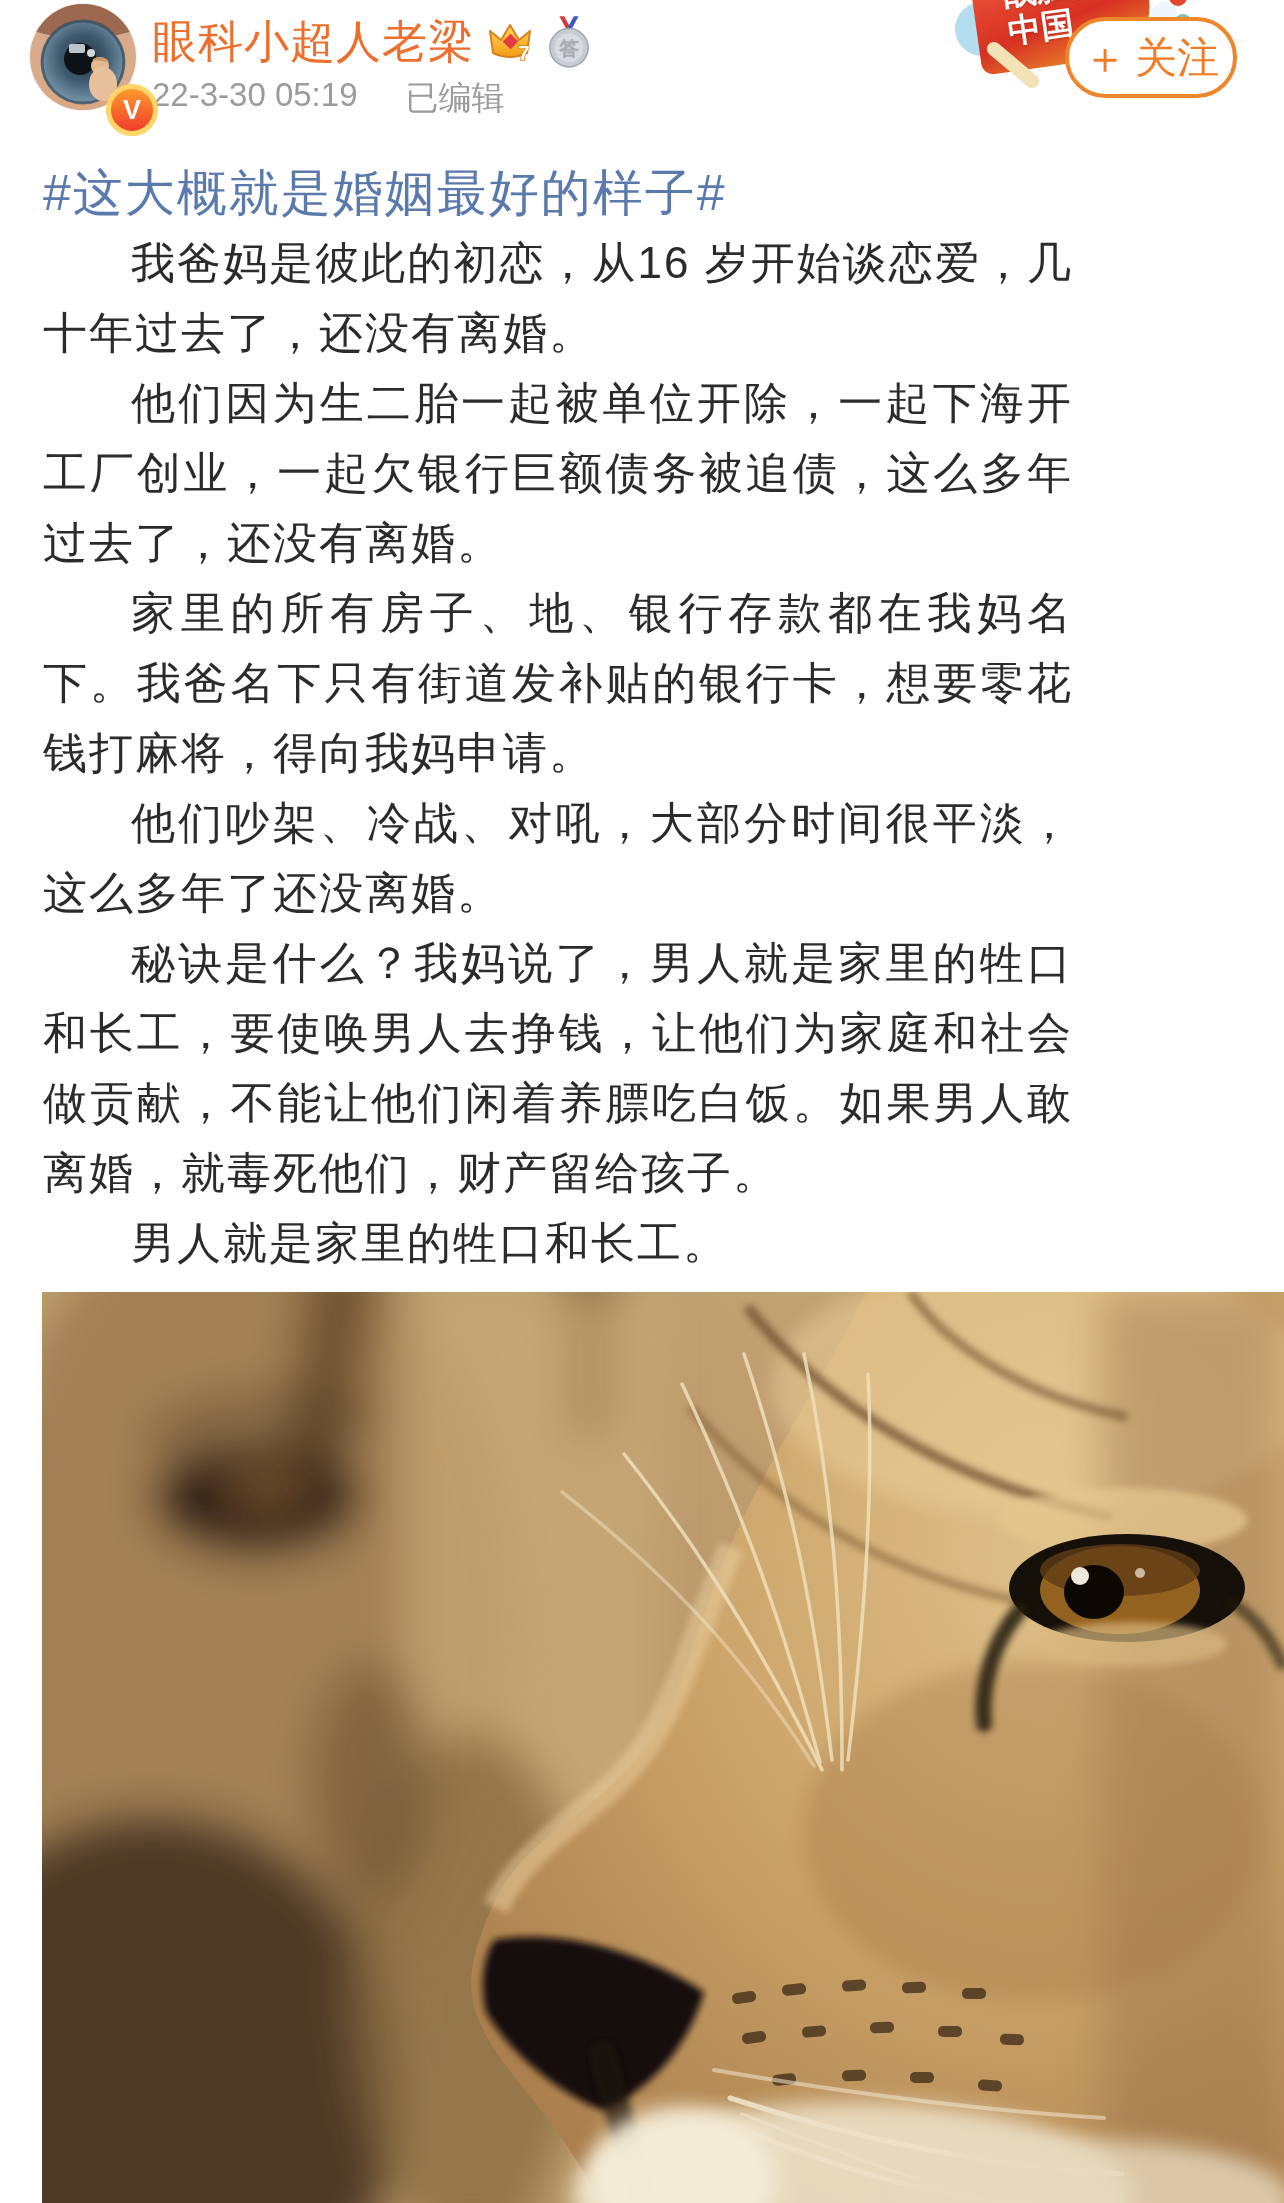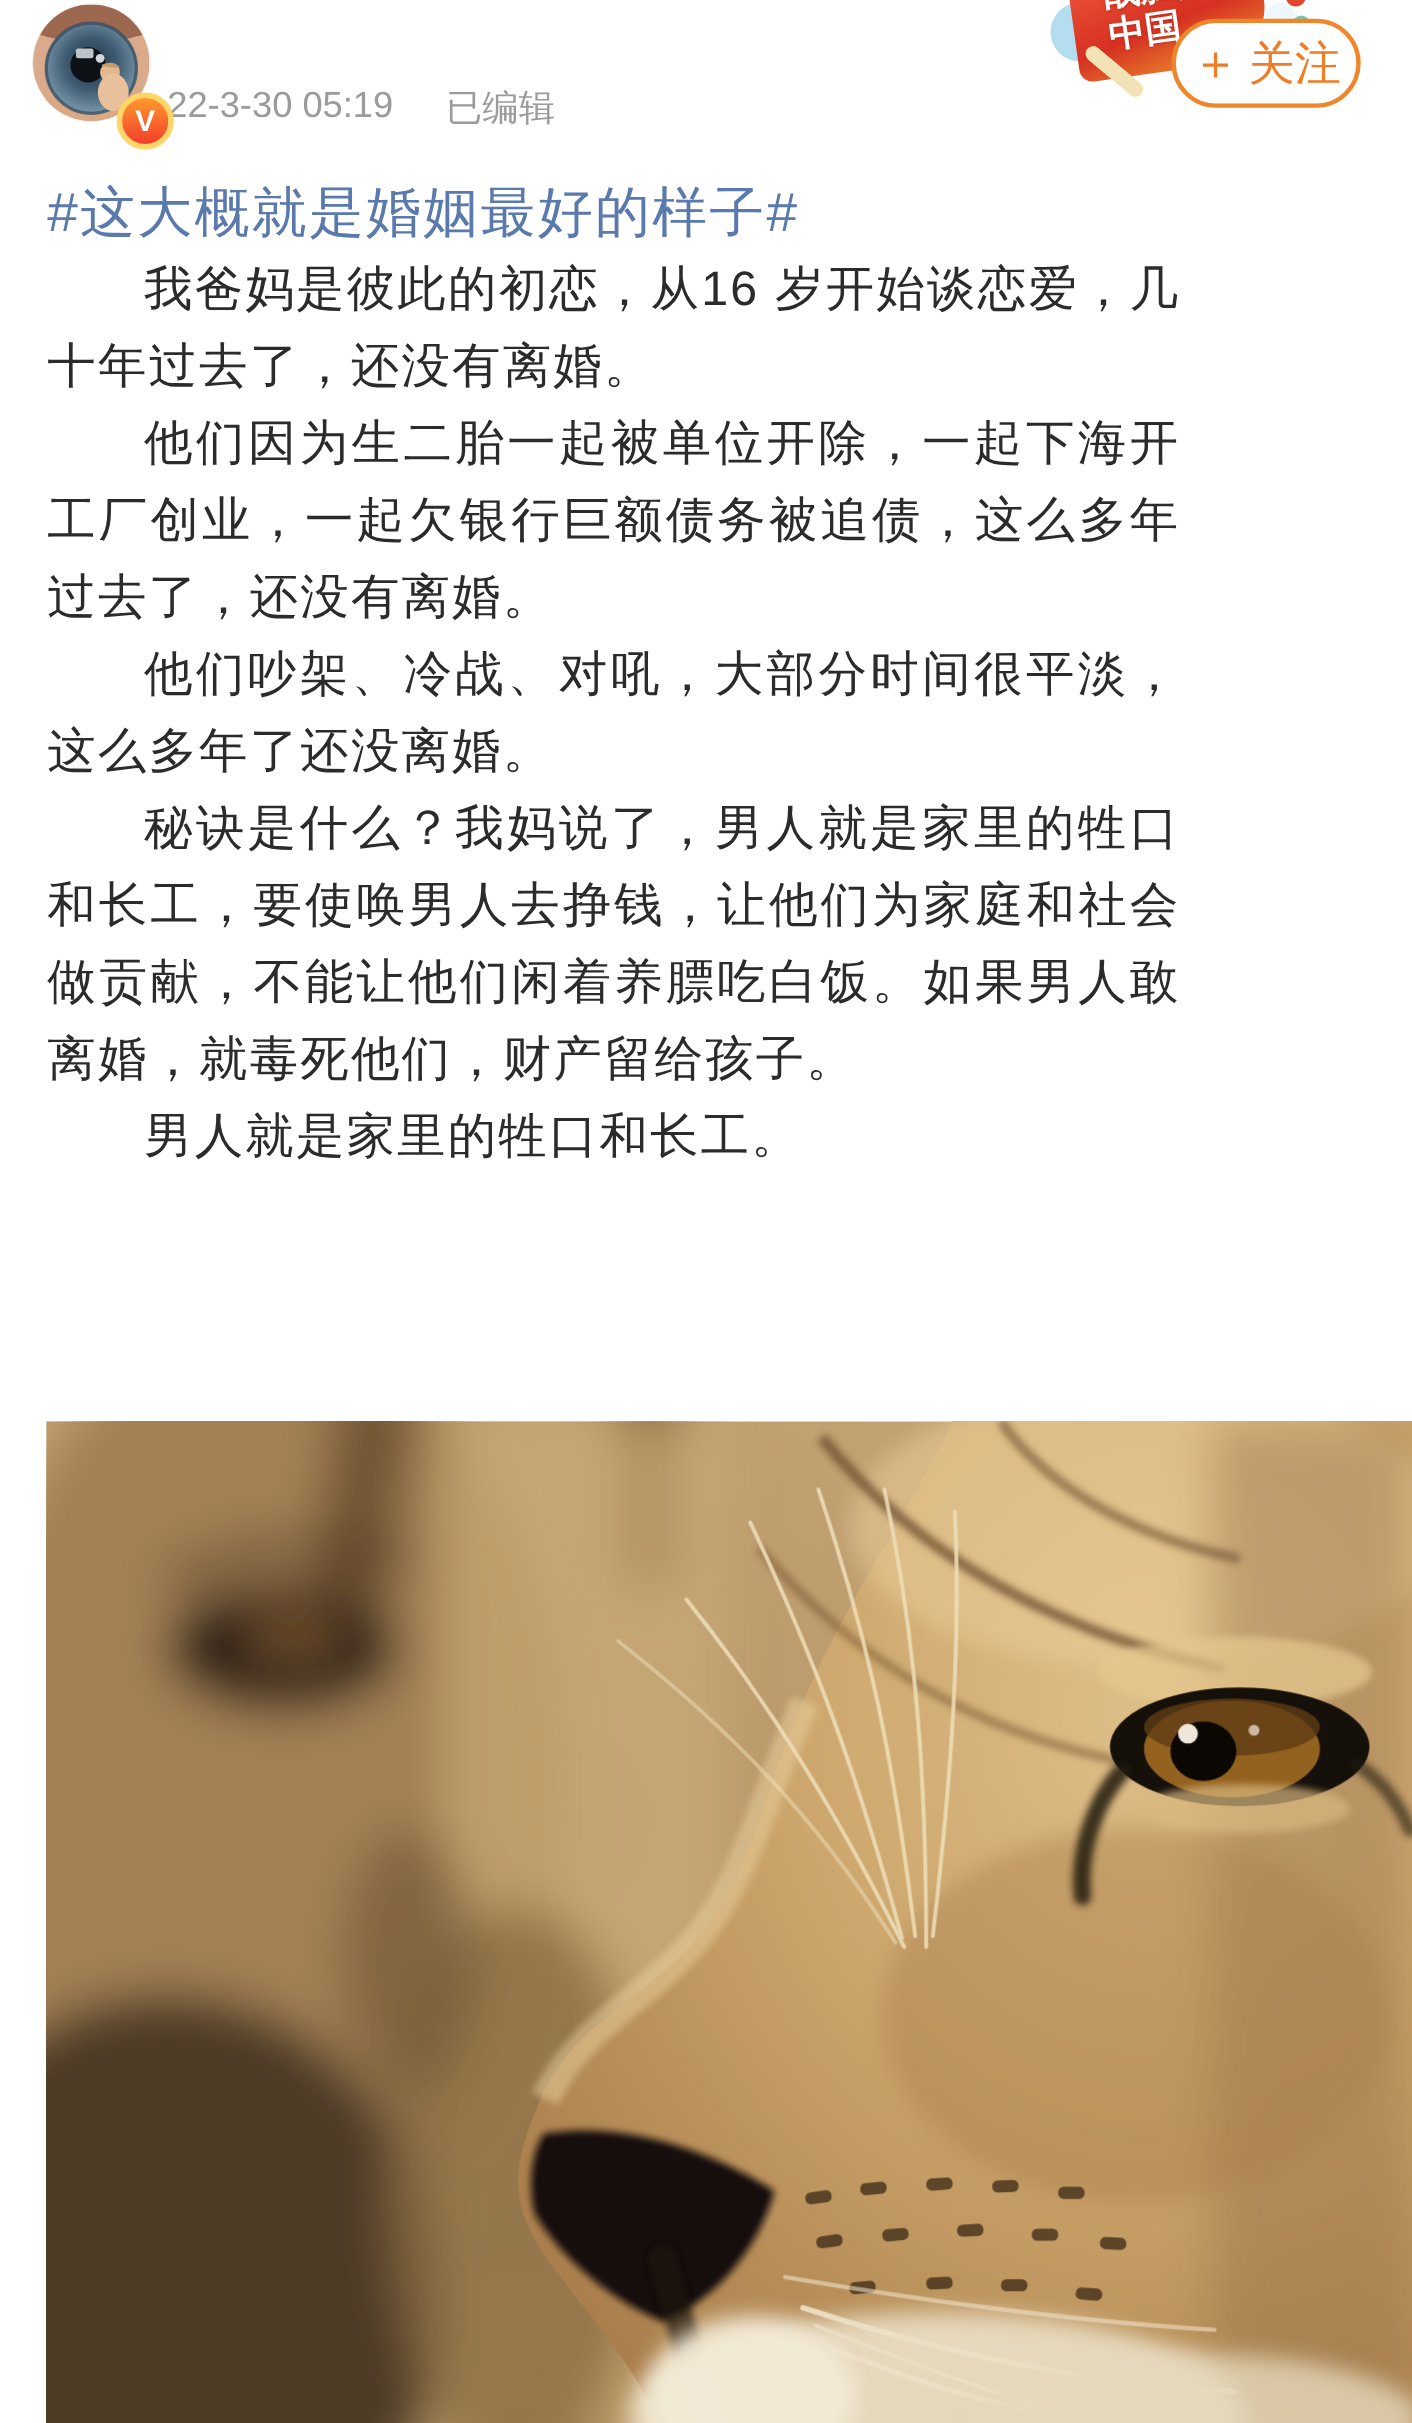--- a/index.html
+++ b/index.html
@@ -101,31 +101,53 @@
         <circle cx="50" cy="55" r="16" fill="#0d1217"></circle>
         <rect x="39" y="40" width="16" height="9" rx="2" fill="#cfd8de" opacity="0.9"></rect>
         <circle cx="61" cy="49" r="4" fill="#e8eef2" opacity="0.9"></circle>
         <circle cx="70" cy="62" r="9" fill="#e3b88e"></circle>
         <ellipse cx="73" cy="80" rx="14" ry="17" fill="#e8c19c"></ellipse>
         <path d="M62,56 A10,8 0 0 1 79,58" fill="#c59a66"></path>
       </svg>
     </div>
     <div class="v-badge">V</div>
 
+    <div class="name-row">
+      <span class="username">眼科小超人老梁</span>
+      <svg class="badge-svg" width="48" height="48" viewBox="0 0 48 48">
+        <defs>
+          <linearGradient id="gGold" x1="0" y1="0" x2="0" y2="1">
+            <stop offset="0" stop-color="#ffd95e"></stop>
+              <stop offset="1" stop-color="#f59b13"></stop>
+          </linearGradient>
+        </defs>
+        <path d="M7,35 L4,13 L15,22 L24,7 L33,22 L44,13 L41,35 Q24,43 7,35 Z" fill="url(#gGold)" stroke="#d8821e" stroke-width="2" stroke-linejoin="round"></path>
+        <rect x="19" y="18" width="11" height="11" transform="rotate(45 24.5 23.5)" fill="#e63a46"></rect>
+        <text x="32" y="42" font-size="21" font-weight="bold" fill="#ffffff" stroke="#e07800" stroke-width="1.4" paint-order="stroke">7</text>
+      </svg>
+      <svg class="badge-svg" width="46" height="52" viewBox="0 0 48 54">
+        <path d="M14,0 L22,15 L27,15 L19,0 Z" fill="#d23b3b"></path>
+        <path d="M34,0 L26,15 L21,15 L29,0 Z" fill="#3f58c4"></path>
+        <circle cx="24" cy="33" r="20" fill="#c7cbd3" stroke="#9fa4ae" stroke-width="1.5"></circle>
+        <circle cx="24" cy="33" r="15" fill="#d8dce2"></circle>
+        <text x="24" y="41" text-anchor="middle" font-size="20" font-weight="bold" fill="#fbfcfe" stroke="#a6abb5" stroke-width="0.6">答</text>
+      </svg>
+    </div>
 
     <div class="time-row">
       <span>22-3-30 05:19</span>
       <span>已编辑</span>
     </div>
   </div>
 
   <div class="content">
     <a class="hashtag">#这大概就是婚姻最好的样子#</a>
     <p>我爸妈是彼此的初恋，从16 岁开始谈恋爱，几十年过去了，还没有离婚。</p>
     <p>他们因为生二胎一起被单位开除，一起下海开工厂创业，一起欠银行巨额债务被追债，这么多年过去了，还没有离婚。</p>
+    <p>家里的所有房子、地、银行存款都在我妈名下。我爸名下只有街道发补贴的银行卡，想要零花钱打麻将，得向我妈申请。</p>
     <p>他们吵架、冷战、对吼，大部分时间很平淡，这么多年了还没离婚。</p>
     <p>秘诀是什么？我妈说了，男人就是家里的牲口和长工，要使唤男人去挣钱，让他们为家庭和社会做贡献，不能让他们闲着养膘吃白饭。如果男人敢离婚，就毒死他们，财产留给孩子。</p>
     <p>男人就是家里的牲口和长工。</p>
   </div>
 
   <div class="photo">
     <svg viewBox="0 0 1242 911" preserveAspectRatio="none">
       <defs>
         <radialGradient id="gBg" cx="30%" cy="40%" r="95%">
           <stop offset="0" stop-color="#b6956a"></stop>

